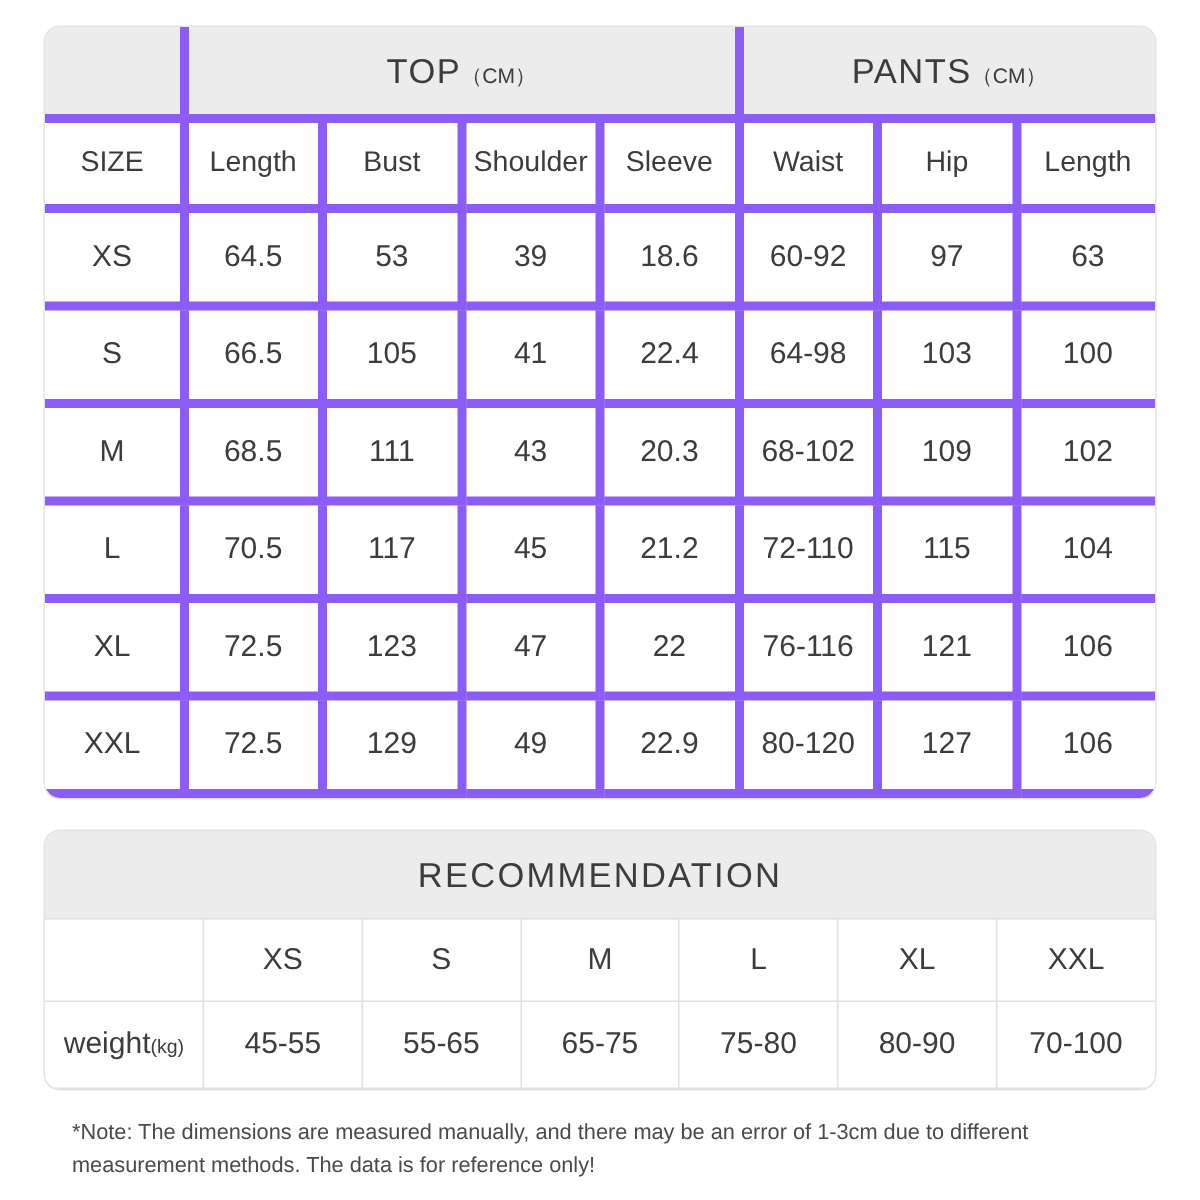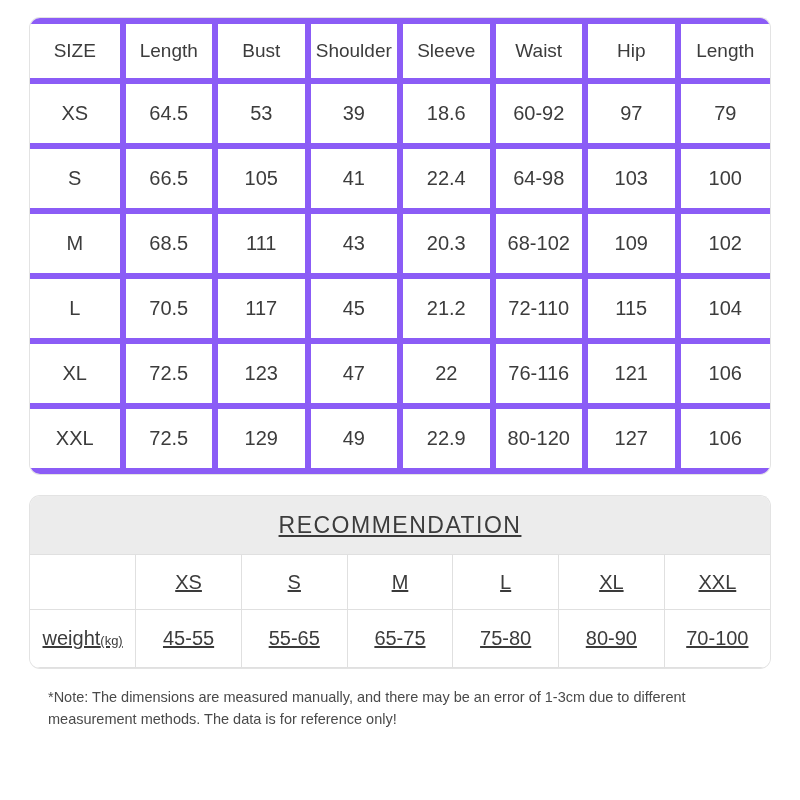--- a/index.html
+++ b/index.html
@@ -72,21 +72,20 @@
 
   
   .rec-wrap {
     margin-top: 22px;
   }
   .rec-table {
     background: #ffffff;
     border-radius: 10px;
     overflow: hidden;
     box-shadow: 0 0 0 1px #e3e3e3;
-    text-decoration: underline;
   }
   .rec-table td {
     border: 1px solid #e0e0e0;
     text-align: center;
     font-weight: normal;
     color: #3c3c3c;
   }
   .rec-title td {
     background: #ececec;
     height: 56px;
@@ -127,41 +126,50 @@
     max-width: 720px;
   }
 </style>
 </head>
 <body>
 
 <div class="page">
 
   <table class="size-table">
     <thead>
+      <tr class="grouphead">
+        <td class="blank"></td>
+        <td colspan="4">
+          <span>TOP</span><span class="unit">（CM）</span>
+        </td>
+        <td colspan="3">
+          <span>PANTS</span><span class="unit">（CM）</span>
+        </td>
+      </tr>
       <tr class="colhead">
         <td>SIZE</td>
         <td>Length</td>
         <td>Bust</td>
         <td>Shoulder</td>
         <td>Sleeve</td>
         <td>Waist</td>
         <td>Hip</td>
         <td>Length</td>
       </tr>
     </thead>
     <tbody>
       <tr>
         <td>XS</td>
         <td>64.5</td>
         <td>53</td>
         <td>39</td>
         <td>18.6</td>
         <td>60-92</td>
         <td>97</td>
-        <td>79</td>
+        <td>63</td>
       </tr>
       <tr>
         <td>S</td>
         <td>66.5</td>
         <td>105</td>
         <td>41</td>
         <td>22.4</td>
         <td>64-98</td>
         <td>103</td>
         <td>100</td>

